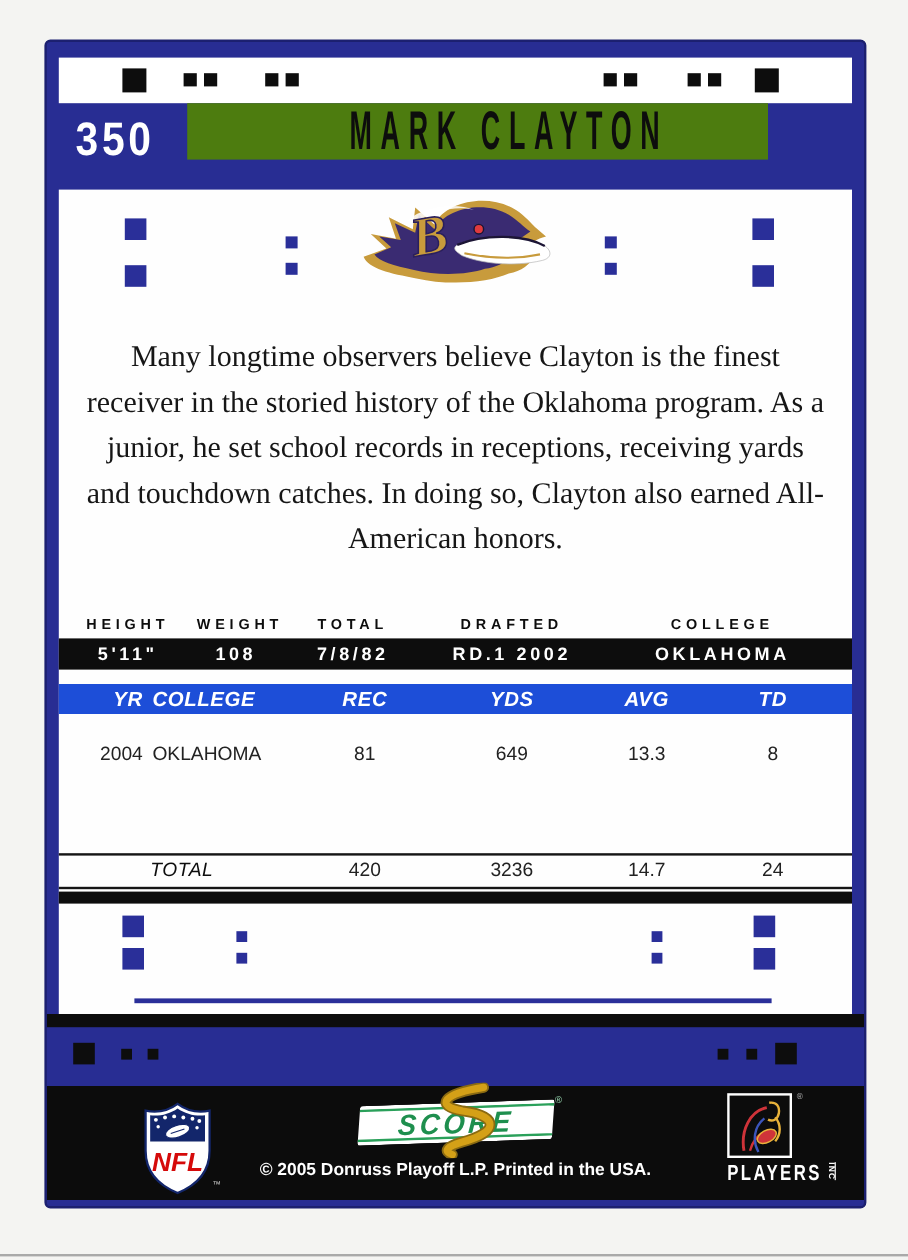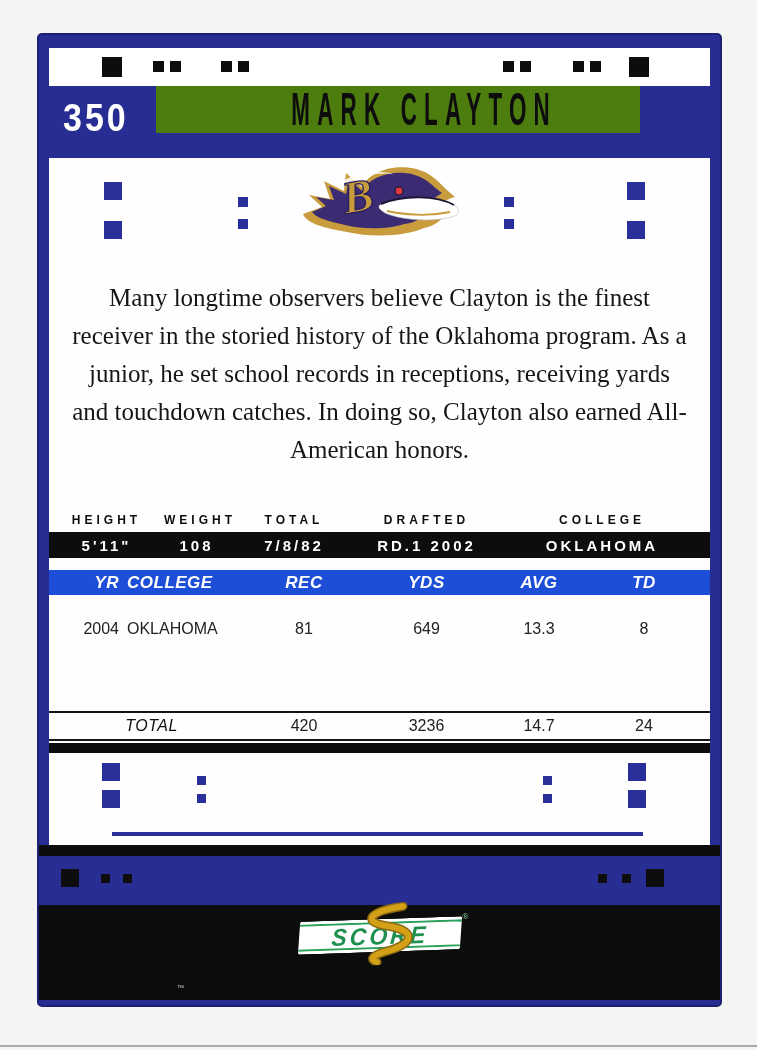--- a/index.html
+++ b/index.html
@@ -270,34 +270,71 @@
       <div class="sq sq-black" style="left: 22px; top: 13px; width: 18px; height: 18px;"></div>
       <div class="sq sq-black" style="left: 62px; top: 18px; width: 9px; height: 9px;"></div>
       <div class="sq sq-black" style="left: 84px; top: 18px; width: 9px; height: 9px;"></div>
       <div class="sq sq-black" style="left: 559px; top: 18px; width: 9px; height: 9px;"></div>
       <div class="sq sq-black" style="left: 583px; top: 18px; width: 9px; height: 9px;"></div>
       <div class="sq sq-black" style="left: 607px; top: 13px; width: 18px; height: 18px;"></div>
     </div>
 
   <div class="footer-black">
 
+    <div class="nfl-logo">
+      <svg width="64" height="80" viewBox="0 0 64 84">
+        <path d="M32,3 C40,9 50,11 60,9 L60,44 C60,63 49,74 32,81 C15,74 4,63 4,44 L4,9 C14,11 24,9 32,3 Z" fill="#ffffff" stroke="#13266b" stroke-width="2"></path>
+        <path d="M32,7 C39,12 48,14 56,13 L56,36 L8,36 L8,13 C16,14 25,12 32,7 Z" fill="#13266b"></path>
+        <g fill="#ffffff">
+          <circle cx="13" cy="17" r="1.7"></circle>
+            <circle cx="21" cy="15" r="1.7"></circle>
+          <circle cx="29" cy="14" r="1.7"></circle>
+            <circle cx="37" cy="15" r="1.7"></circle>
+          <circle cx="45" cy="16" r="1.7"></circle>
+            <circle cx="51" cy="18" r="1.7"></circle>
+          <circle cx="15" cy="23" r="1.5"></circle>
+            <circle cx="49" cy="24" r="1.5"></circle>
+        </g>
+        <ellipse cx="32" cy="27" rx="11" ry="5.2" fill="#ffffff" stroke="#13266b" stroke-width="1" transform="rotate(-18 32 27)"></ellipse>
+        <path d="M26,29 L38,25" stroke="#13266b" stroke-width="1"></path>
+        <text x="32" y="62" text-anchor="middle" font-family="Liberation Sans, sans-serif" font-weight="bold" font-style="italic" font-size="23" fill="#d50a0a">NFL</text>
+      </svg>
+    </div>
     <div class="nfl-tm">™</div>
 
     <div class="score-logo">
       <div class="score-slab">
         <span class="score-text">SCORE</span>
       </div>
       <span class="score-reg">®</span>
       <div class="score-s-swoosh">
         <svg width="90" height="62" viewBox="0 0 90 62">
           <path d="M68,4 C34,8 26,18 50,23 C80,28 80,42 48,49 C36,52 32,56 40,59" fill="none" stroke="#8a6a12" stroke-width="9" stroke-linecap="round"></path>
           <path d="M68,4 C34,8 26,18 50,23 C80,28 80,42 48,49 C36,52 32,56 40,59" fill="none" stroke="#d4a017" stroke-width="6" stroke-linecap="round"></path>
         </svg>
       </div>
     </div>
 
-
+    <div class="copyright">© 2005 Donruss Playoff L.P. Printed in the USA.</div>
+
+    <div class="players-logo">
+      <div class="players-box">
+        <svg width="50" height="50" viewBox="0 0 50 50">
+          <path d="M33,6 C39,5 42,9 41,15 C40,20 36,22 32,20" fill="none" stroke="#e8b23a" stroke-width="2"></path>
+          <path d="M38,18 C43,24 43,32 38,38" fill="none" stroke="#e8b23a" stroke-width="2"></path>
+          <path d="M12,46 C9,29 17,13 31,10" fill="none" stroke="#cf3339" stroke-width="2.4"></path>
+          <path d="M17,46 C20,35 26,30 35,29" fill="none" stroke="#cf3339" stroke-width="2"></path>
+          <path d="M24,47 C19,38 20,26 29,19" fill="none" stroke="#3c55bb" stroke-width="2"></path>
+          <ellipse cx="31" cy="34" rx="8.5" ry="5" fill="#cf3339" stroke="#e8b23a" stroke-width="1.2" transform="rotate(-28 31 34)"></ellipse>
+        </svg>
+        <span class="players-reg">®</span>
+      </div>
+      <div class="players-wordmark">
+        <span class="players-text">PLAYERS</span>
+        <span class="players-inc">INC</span>
+      </div>
+    </div>
   </div>
 
   <div class="blue-bottom"></div>
 </div>
 
 <div class="scan-edge-bottom"></div>
 
 </body></html>

